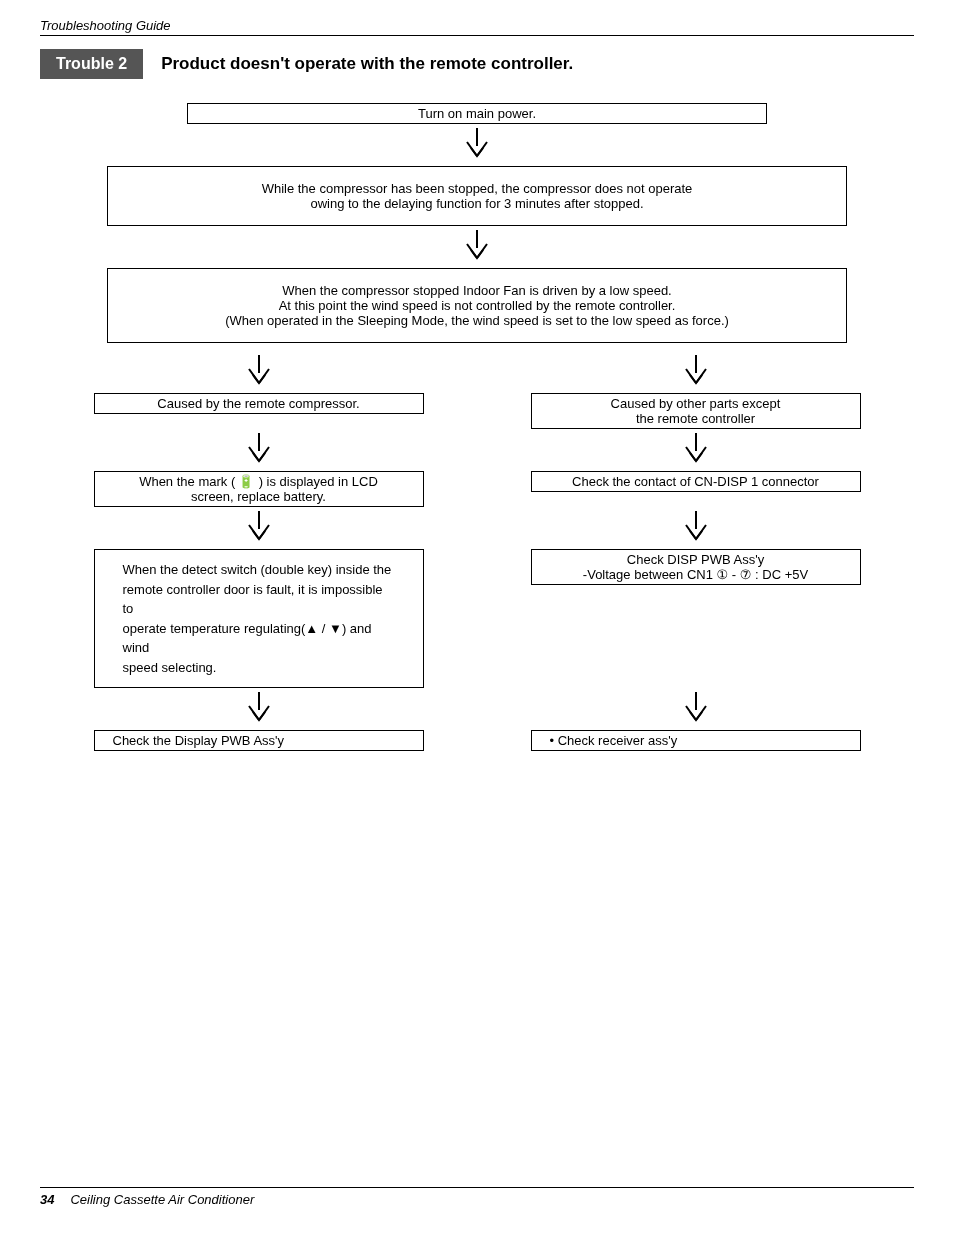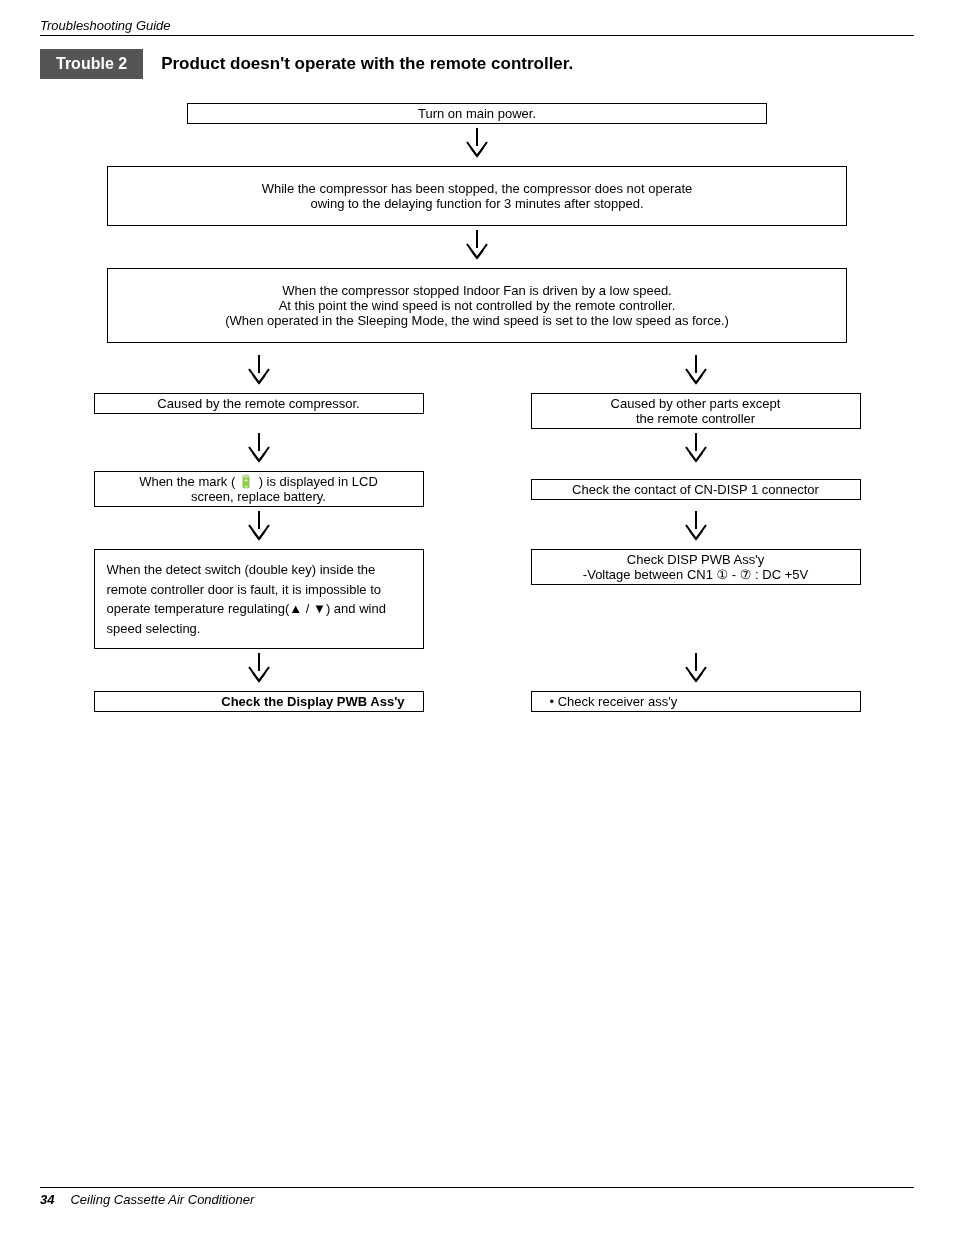--- a/index.html
+++ b/index.html
@@ -214,21 +214,21 @@
     </div>
 
     <div class="split-row">
       <div class="split-col">
         <div class="box" style="width:330px; text-align:center;">
           <span style="white-space:pre-line;text-align:center;">When the mark (&nbsp;🔋&nbsp;) is displayed in LCD
 screen, replace battery.</span>
         </div>
       </div>
       <div class="split-col">
-        <div class="box" style="width:330px; text-align:center;margin-top:8px;">
+        <div class="box" style="width:330px; text-align:center;">
           <span>Check the contact of CN-DISP 1 connector</span>
         </div>
       </div>
     </div>
 
     <div class="split-row" style="margin-top:0; margin-bottom:0;">
       <div class="split-col">
         <div class="arrow-notch">
           <svg width="28" height="34" viewBox="0 0 28 34">
             <line x1="14" y1="0" x2="14" y2="18" stroke="#000" stroke-width="2"></line>
@@ -245,21 +245,21 @@
             <polyline points="4,14 14,28 24,14" fill="none" stroke="#000" stroke-width="2"></polyline>
             <line x1="8" y1="20" x2="14" y2="28" stroke="#000" stroke-width="2"></line>
             <line x1="20" y1="20" x2="14" y2="28" stroke="#000" stroke-width="2"></line>
           </svg>
         </div>
       </div>
     </div>
 
     <div class="split-row">
       <div class="split-col">
-        <div class="box" style="width:330px; text-align:left; padding: 10px 12px;">
+        <div class="box" style="width:330px; text-align:left; padding: 10px 28px;">
           <span style="white-space:pre-line; line-height:1.5;">When the detect switch (double key) inside the
 remote controller door is fault, it is impossible to
 operate temperature regulating(▲ / ▼) and wind
 speed selecting.</span>
         </div>
       </div>
       <div class="split-col">
         <div class="box" style="width:330px; text-align:center;">
           <span style="white-space:pre-line;">Check DISP PWB Ass'y
 -Voltage between CN1 ① - ⑦ : DC +5V</span>
@@ -285,21 +285,21 @@
             <polyline points="4,14 14,28 24,14" fill="none" stroke="#000" stroke-width="2"></polyline>
             <line x1="8" y1="20" x2="14" y2="28" stroke="#000" stroke-width="2"></line>
             <line x1="20" y1="20" x2="14" y2="28" stroke="#000" stroke-width="2"></line>
           </svg>
         </div>
       </div>
     </div>
 
     <div class="split-row">
       <div class="split-col">
-        <div class="box" style="width:330px; text-align:right;font-weight:bold;">
+        <div class="box" style="width:330px; text-align:left;">
           <span>Check the Display PWB Ass'y</span>
         </div>
       </div>
       <div class="split-col">
         <div class="box" style="width:330px; text-align:left;">
           <span>• Check receiver ass'y</span>
         </div>
       </div>
     </div>
 

